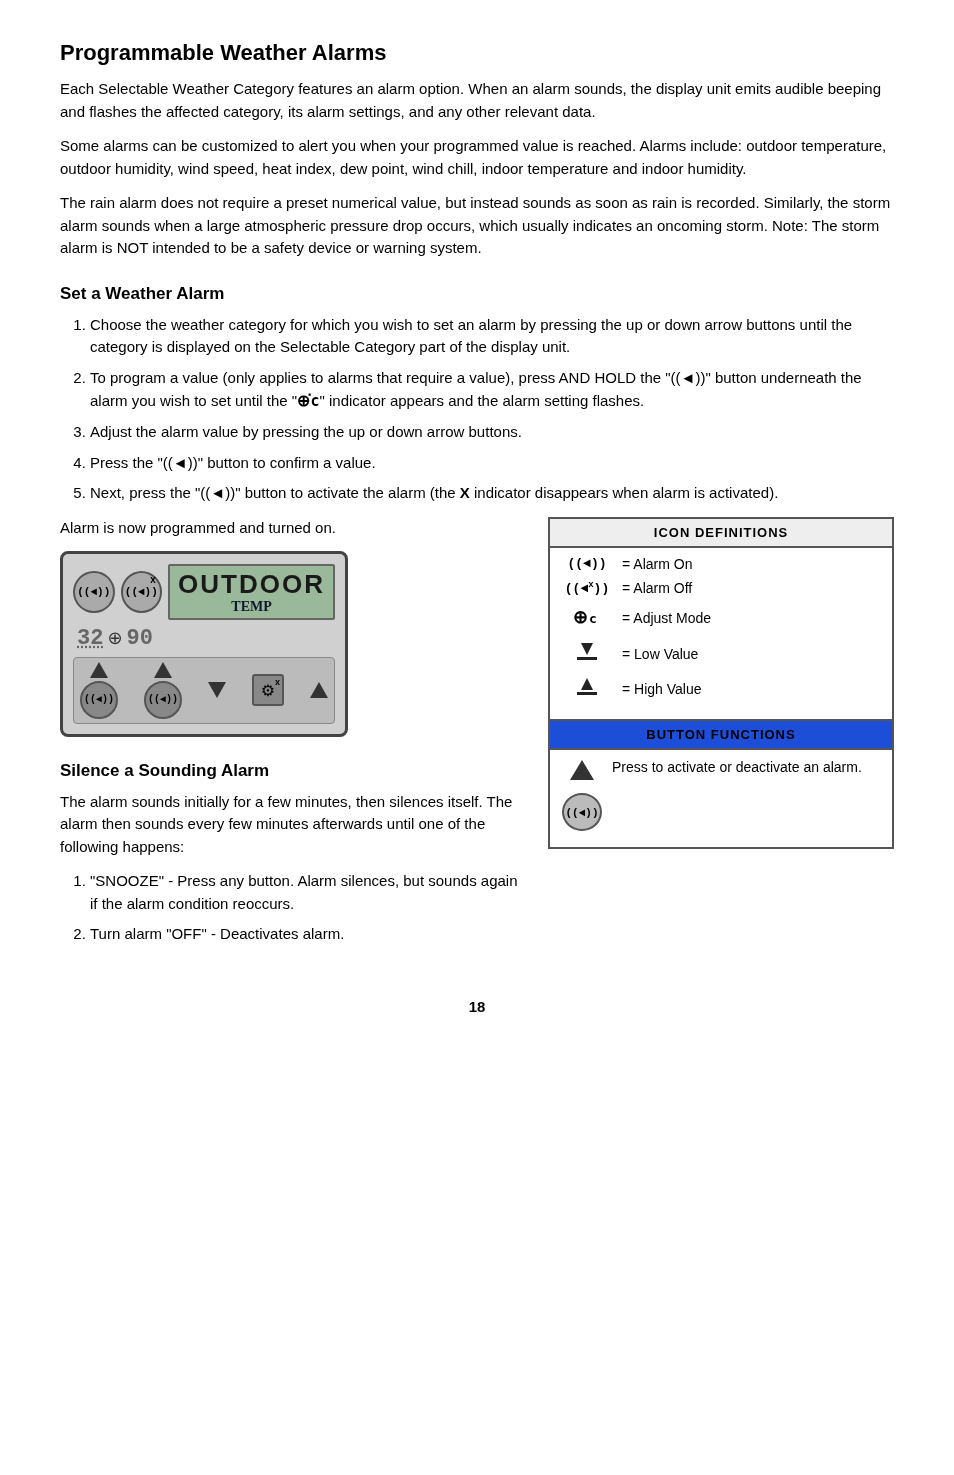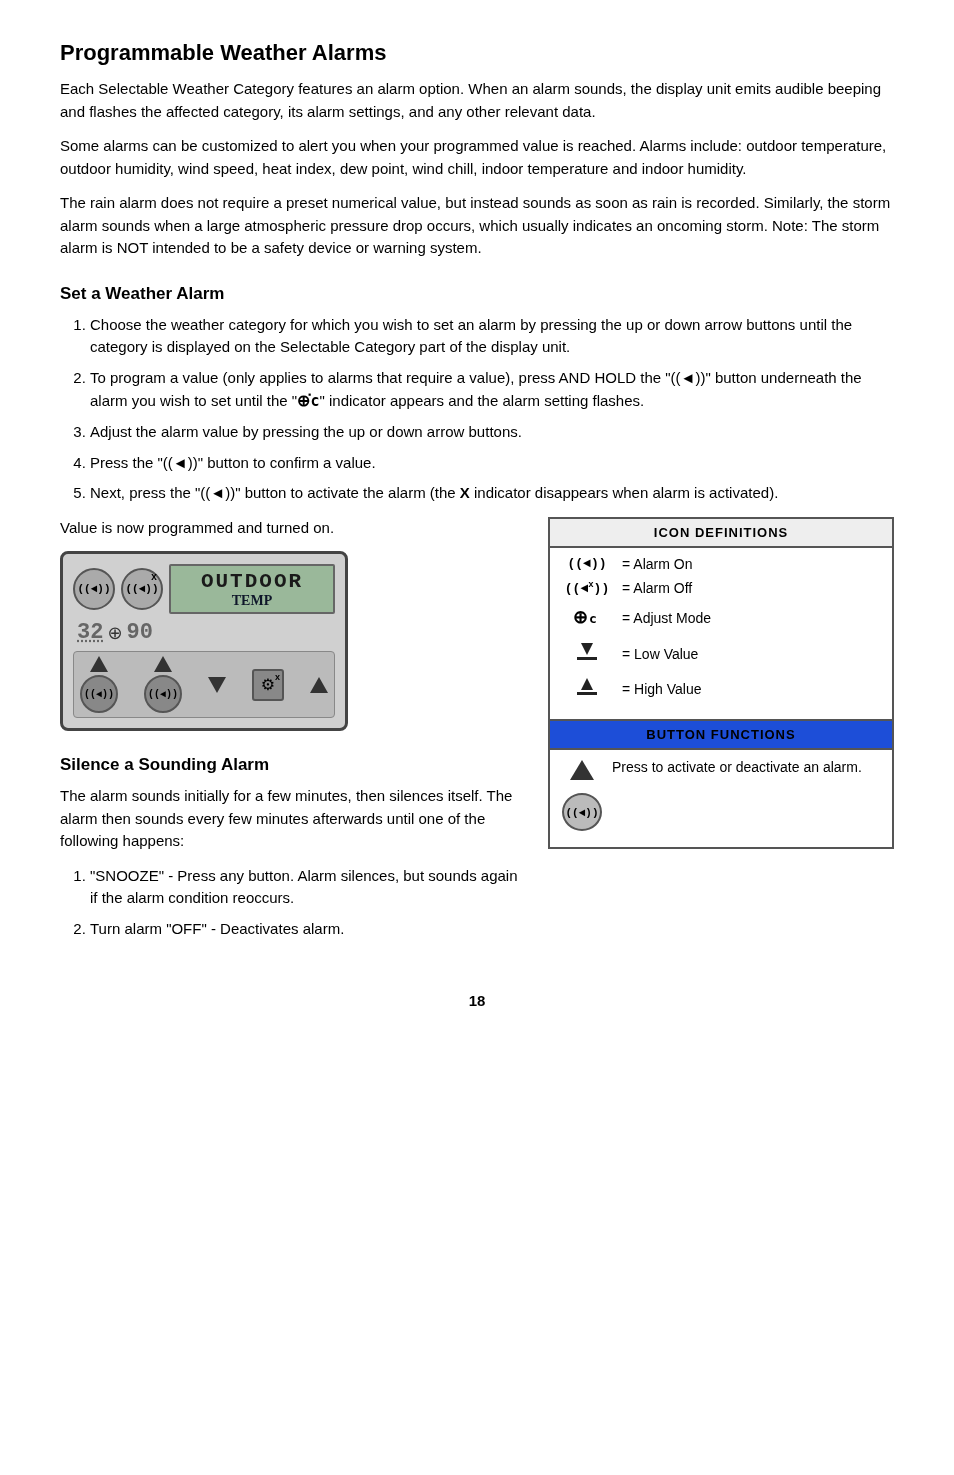--- a/index.html
+++ b/index.html
@@ -142,23 +142,23 @@
     }
     .device-lcd {
       background: #9ab89a;
       border: 2px solid #666;
       border-radius: 2px;
       padding: 4px 8px;
       flex: 1;
       text-align: center;
     }
     .lcd-text-big {
-      font-size: 21px;
-      font-weight: bold;
-      font-family: Liberation Mono, monospace;
+      font-size: 26px;
+      font-weight: bold;
+      font-family: Liberation Sans, sans-serif;
       letter-spacing: 2px;
       line-height: 1.1;
       color: #1a1a1a;
     }
     .lcd-text-med {
       font-size: 14px;
       font-weight: bold;
       font-family: Liberation Serif, serif;
       line-height: 1.1;
       color: #0f172a;
@@ -283,21 +283,21 @@
     AND HOLD the "((◄))" button underneath the alarm you wish to set until the
     "<span style="font-size:16px; font-weight:bold; font-family:serif;">⊕͘</span><span style="font-family:monospace; font-weight:bold;">c</span>" indicator appears and the alarm setting flashes.
   </li>
   <li>Adjust the alarm value by pressing the up or down arrow buttons.</li>
   <li>Press the "((◄))" button to confirm a value.</li>
   <li>Next, press the "((◄))" button to activate the alarm (the <strong>X</strong> indicator disappears when alarm is activated).</li>
 </ol>
 
 <div class="two-col-layout">
   <div class="text-col">
-    <p>Value is now programmed and turned on.</p>
+    <p>Alarm is now programmed and turned on.</p>
 
     <div class="device-display">
       <div class="device-top-row">
 
         <div class="device-icon-btn" style="font-size:11px;">
           ((◄))
         </div>
 
         <div class="device-icon-btn-x" style="font-size:11px;">
           <span class="x-superscript">x</span>

